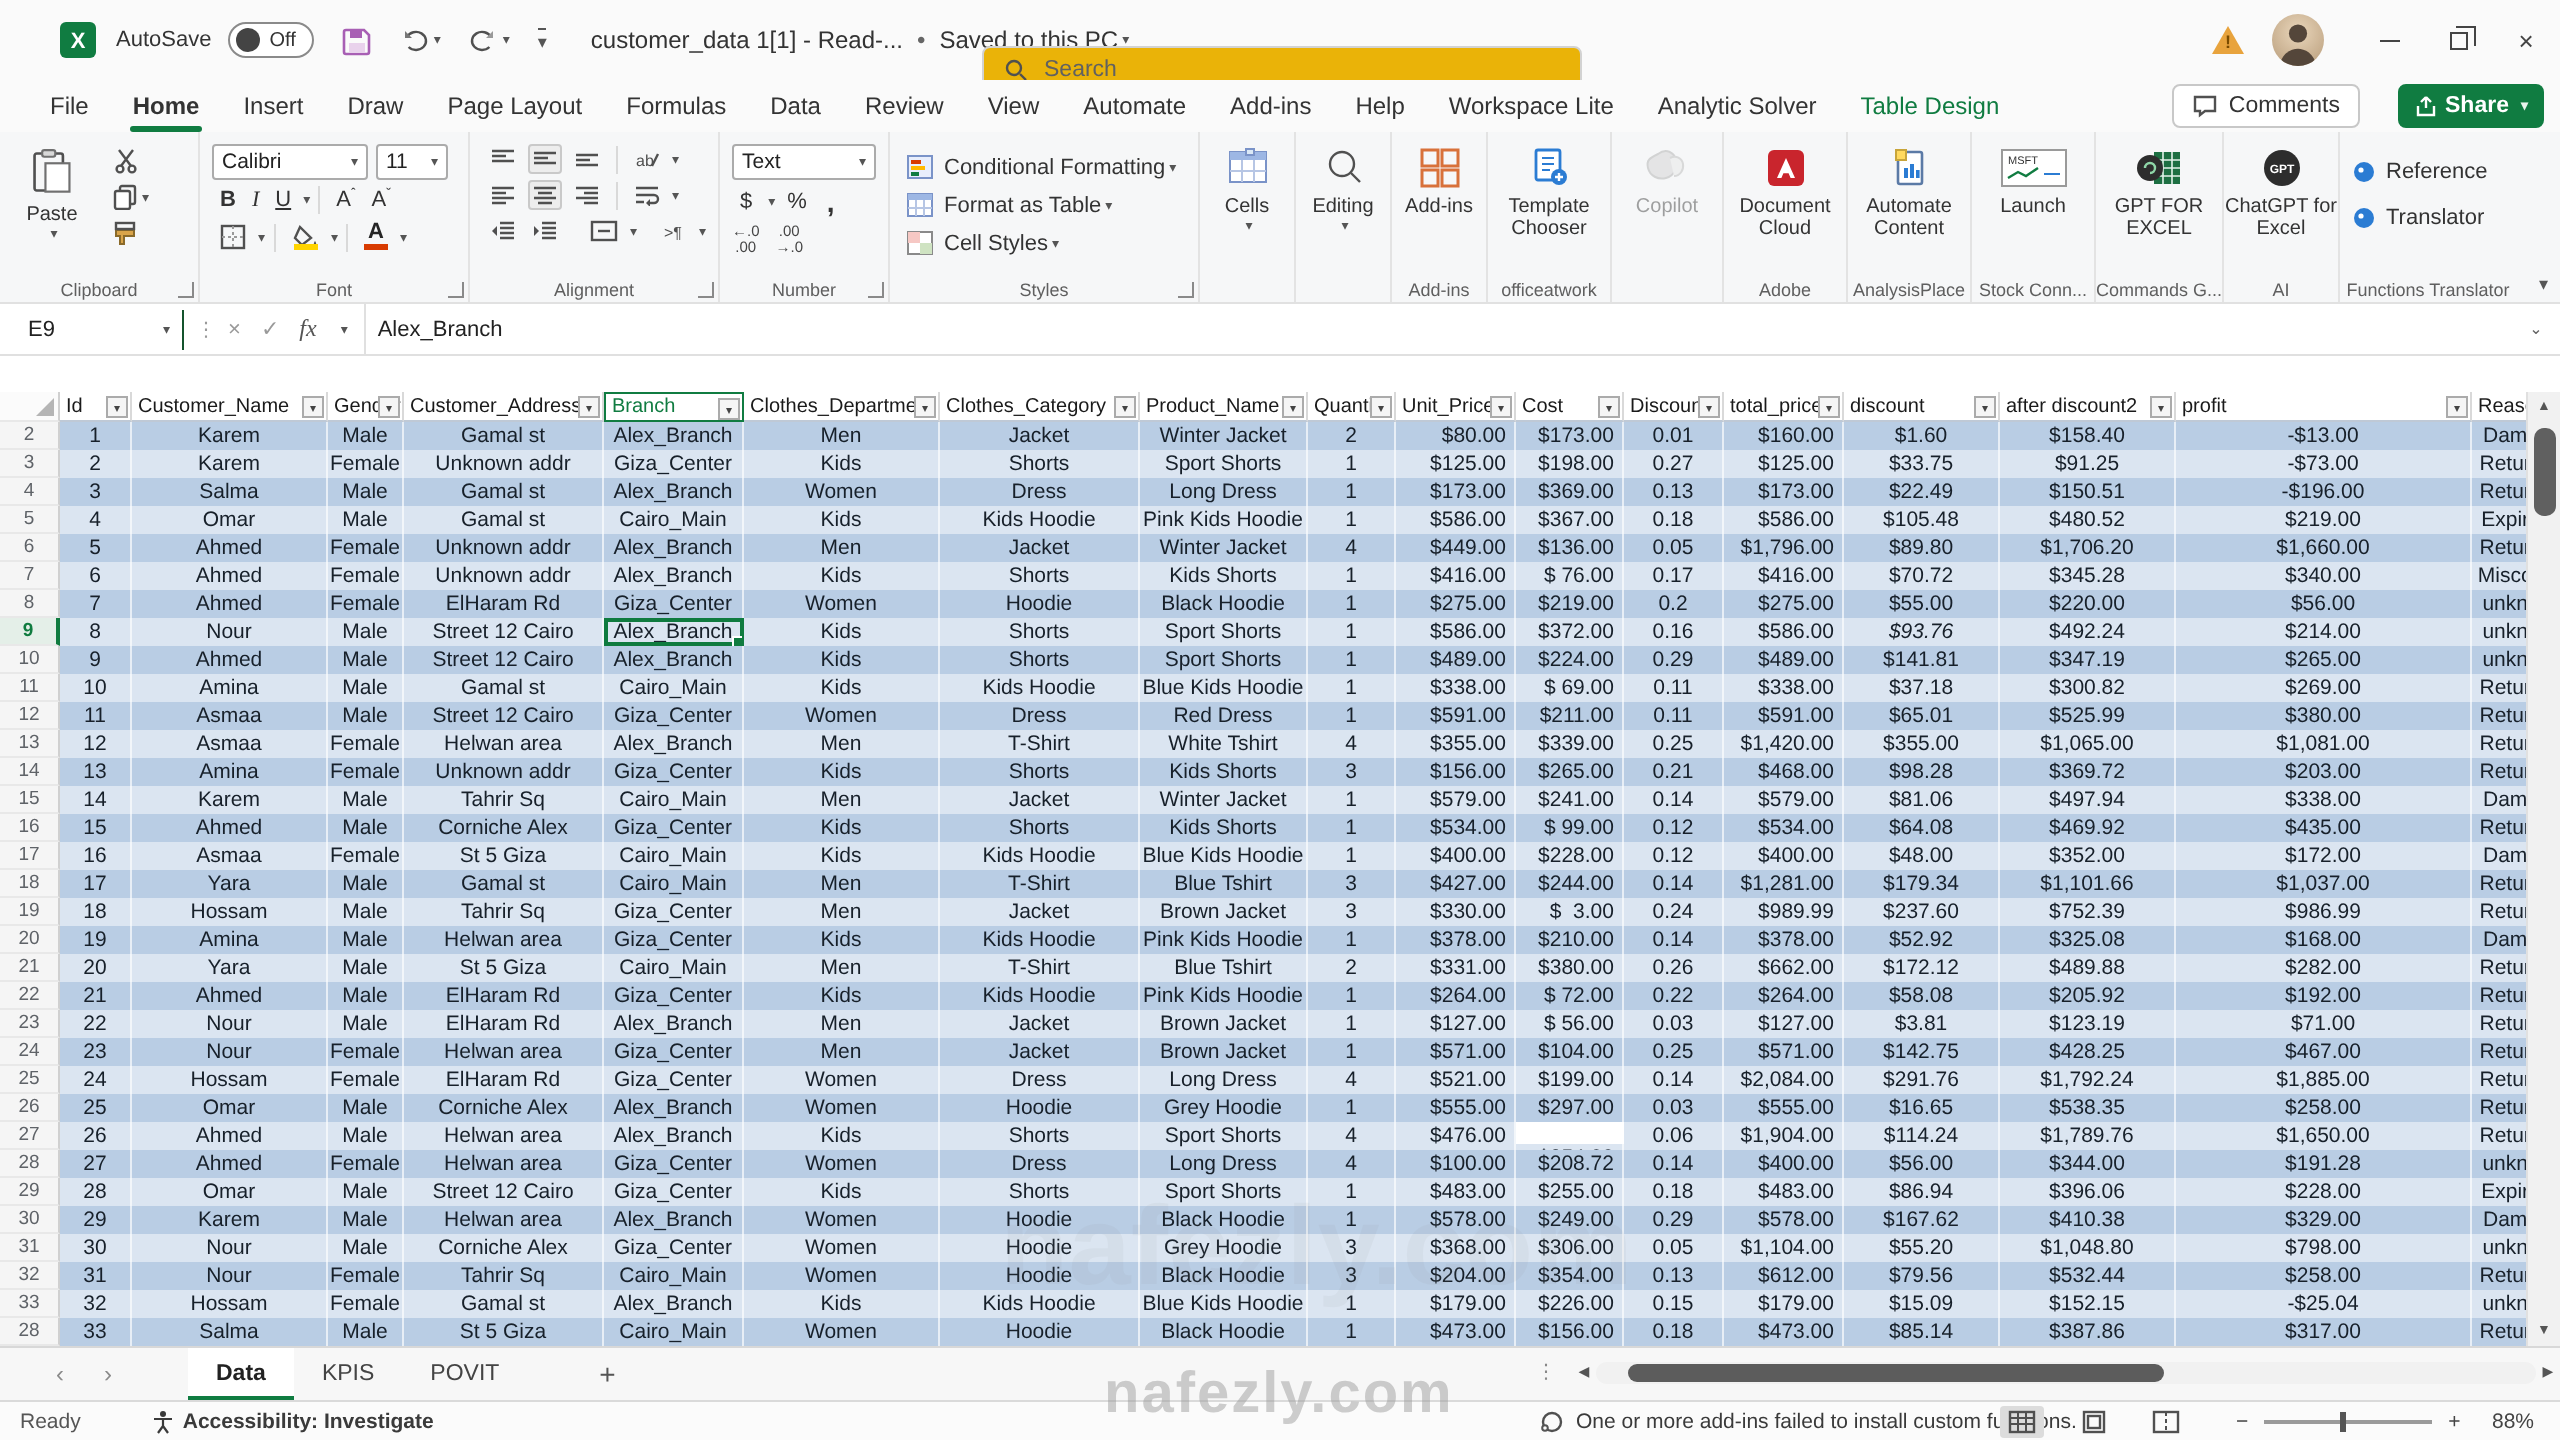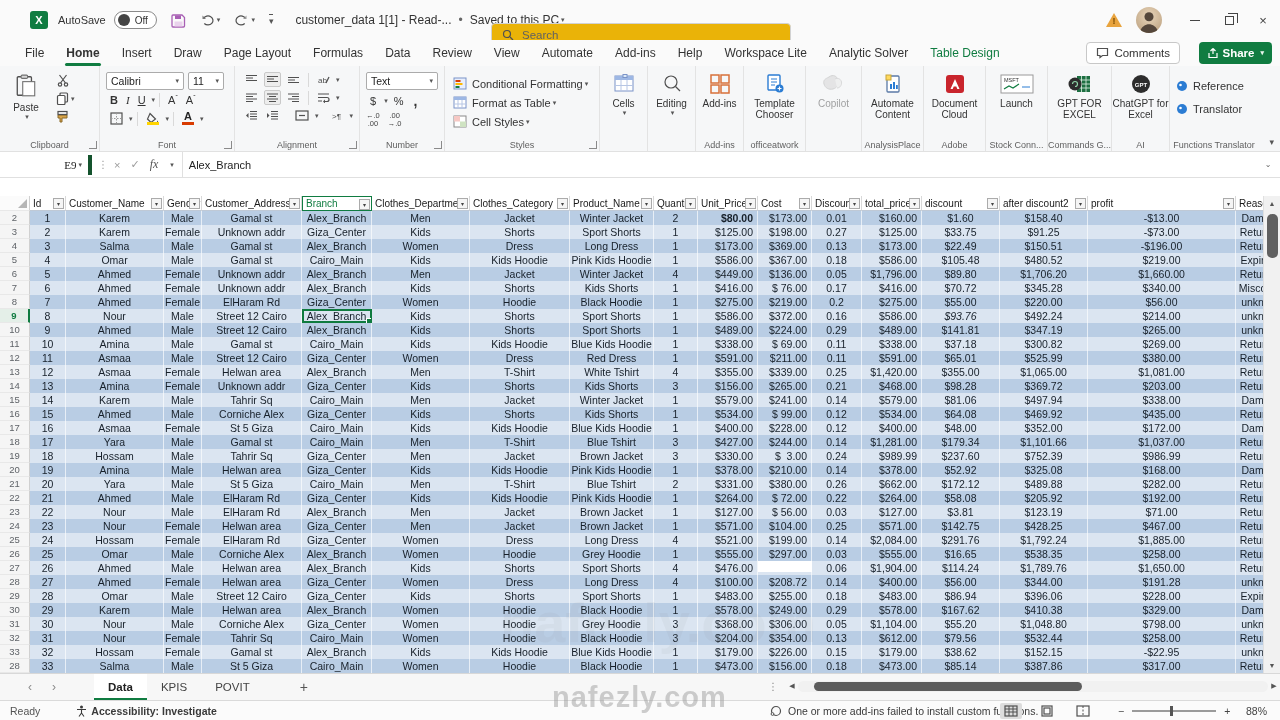--- a/index.html
+++ b/index.html
@@ -60,21 +60,21 @@
   .aic.on{border-color:#c9c9c9;background:#ededed;}
   .colorbar{display:block;width:12px;height:3px;margin:1px auto 0;}
   .styleitem{display:flex;align-items:center;font-size:11px;color:#333;height:19px;white-space:nowrap;}
   .styleitem svg{margin-right:5px;}
   .grayed{opacity:.45;filter:grayscale(1);}
   .dec{font-size:7.5px;color:#444;letter-spacing:0;line-height:8px;text-align:center;}
   .ribchev{position:absolute;right:6px;bottom:4px;font-size:9px;color:#555;}
 
   
   .fbar{position:absolute;left:0;top:152px;width:1280px;height:26px;background:#fff;border-bottom:1px solid #e0e0e0;display:flex;align-items:center;}
-  .namebox{width:84px;height:20px;margin-left:8px;display:flex;align-items:center;justify-content:flex-end;padding:0 6px;font-size:11px;color:#222;border-right:4px solid #14532d;font-family:Liberation Serif, serif;}
+  .namebox{width:84px;height:20px;margin-left:8px;display:flex;align-items:center;justify-content:space-between;padding:0 6px;font-size:11px;color:#222;border-right:1px solid #14532d;}
   .fdots{color:#999;font-size:10px;margin:0 6px;}
   .fbtns{display:flex;align-items:center;gap:10px;color:#9a9a9a;font-size:11px;}
   .fx{font-family:"Liberation Serif",serif;font-style:italic;color:#555;font-size:12px;}
   .finput{flex:1;height:100%;border-left:1px solid #e0e0e0;margin-left:8px;display:flex;align-items:center;padding-left:6px;font-size:11px;color:#222;}
   .fchev{width:24px;text-align:center;font-size:8px;color:#666;}
 
   
   .gridwrap{position:absolute;left:0;top:178px;width:1280px;height:495px;background:#fff;overflow:hidden;}
   .topstrip{height:18px;background:#fff;}
   .trow{display:flex;height:14px;}
@@ -523,40 +523,40 @@
           <path d="M8 3c4-3 8-1 9 3s-1 8-5 9-8-1-9-5 1-5 5-7z" fill="#cfcfcf" stroke="#a8a8a8"></path>
           <path d="M14 5c3-1.5 6 0 6.5 3s-1.5 6-4.5 6" fill="#e6e6e6" stroke="#b5b5b5"></path>
         </svg>
       <span class="blabel">Copilot</span>
     </div>
   </div>
 
   <div class="rgroup" style="width:62px">
     <div class="bigbtn">
       <svg width="22" height="20" viewBox="0 0 22 20">
+          <rect x="2" y="1" width="18" height="18" rx="3" fill="#c9252d"></rect>
+          <path d="M11 5l4.5 10h-2.2l-1-2.4H9.7l-1 2.4H6.5z" fill="#fff"></path>
+        </svg>
+      <span class="blabel">Document Cloud</span>
+    </div>
+    <div class="rlabel"><span>Adobe</span></div>
+  </div>
+
+  <div class="rgroup" style="width:62px">
+    <div class="bigbtn">
+      <svg width="22" height="20" viewBox="0 0 22 20">
           <rect x="5" y="2" width="12" height="16" rx="1" fill="#fff" stroke="#5b7aa6" stroke-width="1.3"></rect>
           <rect x="8" y="10" width="2" height="5" fill="#2b7cd3"></rect>
           <rect x="11" y="8" width="2" height="7" fill="#2b7cd3"></rect>
           <rect x="14" y="11" width="1.8" height="4" fill="#2b7cd3"></rect>
           <rect x="4" y="1" width="5" height="5" fill="#ffd95e" stroke="#c8a53a"></rect>
         </svg>
       <span class="blabel">Automate Content</span>
     </div>
     <div class="rlabel"><span>AnalysisPlace</span></div>
-  </div>
-
-  <div class="rgroup" style="width:62px">
-    <div class="bigbtn">
-      <svg width="22" height="20" viewBox="0 0 22 20">
-          <rect x="2" y="1" width="18" height="18" rx="3" fill="#c9252d"></rect>
-          <path d="M11 5l4.5 10h-2.2l-1-2.4H9.7l-1 2.4H6.5z" fill="#fff"></path>
-        </svg>
-      <span class="blabel">Document Cloud</span>
-    </div>
-    <div class="rlabel"><span>Adobe</span></div>
   </div>
 
   <div class="rgroup" style="width:62px">
     <div class="bigbtn">
       <svg width="34" height="20" viewBox="0 0 34 20">
           <rect x="1" y="1" width="32" height="18" fill="#fff" stroke="#9a9a9a"></rect>
           <text x="4" y="8" font-size="5.5" fill="#333" font-family="Liberation Sans,sans-serif">MSFT</text>
           <path d="M4 15l5-3 4 2 6-4" stroke="#107c41" stroke-width="1.2" fill="none"></path>
           <path d="M22 13h8" stroke="#2b7cd3"></path>
         </svg>
@@ -708,21 +708,21 @@
         <div class="gut">2</div>
         <div class="cell ac" style="width: 36px;">1</div>
         <div class="cell ac" style="width: 98px;">Karem</div>
         <div class="cell ac" style="width: 38px;">Male</div>
         <div class="cell ac" style="width: 100px;">Gamal st</div>
         <div class="cell ac" style="width: 70px;">Alex_Branch</div>
         <div class="cell ac" style="width: 98px;">Men</div>
         <div class="cell ac" style="width: 100px;">Jacket</div>
         <div class="cell ac" style="width: 84px;">Winter Jacket</div>
         <div class="cell ac" style="width: 44px;">2</div>
-        <div class="cell ar" style="width: 60px; font-weight: bold;">$80.00</div>
+        <div class="cell ar" style="width: 60px;">$80.00</div>
         <div class="cell ar" style="width: 54px;">$173.00</div>
         <div class="cell ac" style="width: 50px;">0.01</div>
         <div class="cell ar" style="width: 60px;">$160.00</div>
         <div class="cell ac" style="width: 78px;">$1.60</div>
         <div class="cell ac" style="width: 88px;">$158.40</div>
         <div class="cell ac" style="width: 148px;">-$13.00</div>
         <div class="cell ac" style="width: 40px;">Dama</div>
       </div>
       <div class="trow light">
         <div class="gut">3</div>
@@ -1332,23 +1332,23 @@
         <div class="cell ac" style="width: 100px;">Gamal st</div>
         <div class="cell ac" style="width: 70px;">Alex_Branch</div>
         <div class="cell ac" style="width: 98px;">Kids</div>
         <div class="cell ac" style="width: 100px;">Kids Hoodie</div>
         <div class="cell ac" style="width: 84px;">Blue Kids Hoodie</div>
         <div class="cell ac" style="width: 44px;">1</div>
         <div class="cell ar" style="width: 60px;">$179.00</div>
         <div class="cell ar" style="width: 54px;">$226.00</div>
         <div class="cell ac" style="width: 50px;">0.15</div>
         <div class="cell ar" style="width: 60px;">$179.00</div>
-        <div class="cell ac" style="width: 78px;">$38.62</div>
+        <div class="cell ac" style="width: 78px;">$15.09</div>
         <div class="cell ac" style="width: 88px;">$152.15</div>
-        <div class="cell ac" style="width: 148px;">-$22.95</div>
+        <div class="cell ac" style="width: 148px;">-$25.04</div>
         <div class="cell ac" style="width: 40px;">unkno</div>
       </div>
       <div class="trow dark">
         <div class="gut">28</div>
         <div class="cell ac" style="width: 36px;">33</div>
         <div class="cell ac" style="width: 98px;">Salma</div>
         <div class="cell ac" style="width: 38px;">Male</div>
         <div class="cell ac" style="width: 100px;">St 5 Giza</div>
         <div class="cell ac" style="width: 70px;">Cairo_Main</div>
         <div class="cell ac" style="width: 98px;">Women</div>

